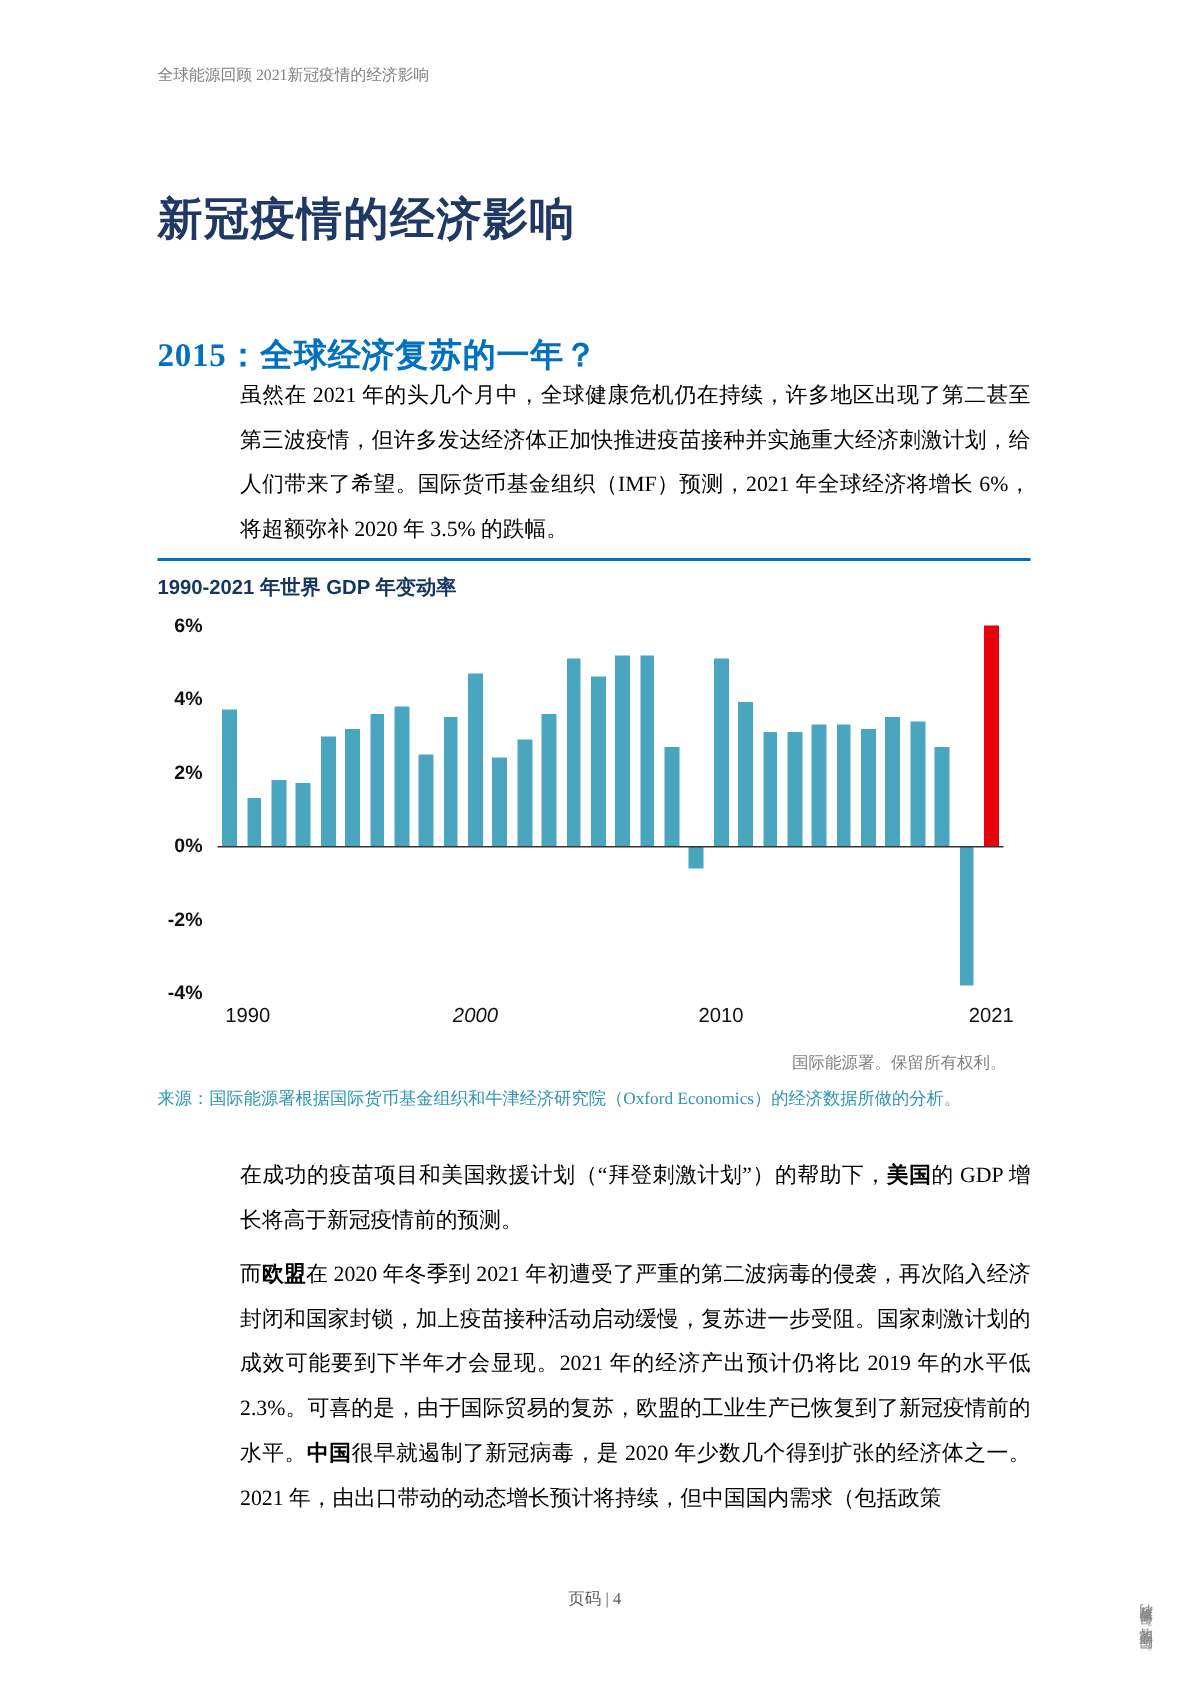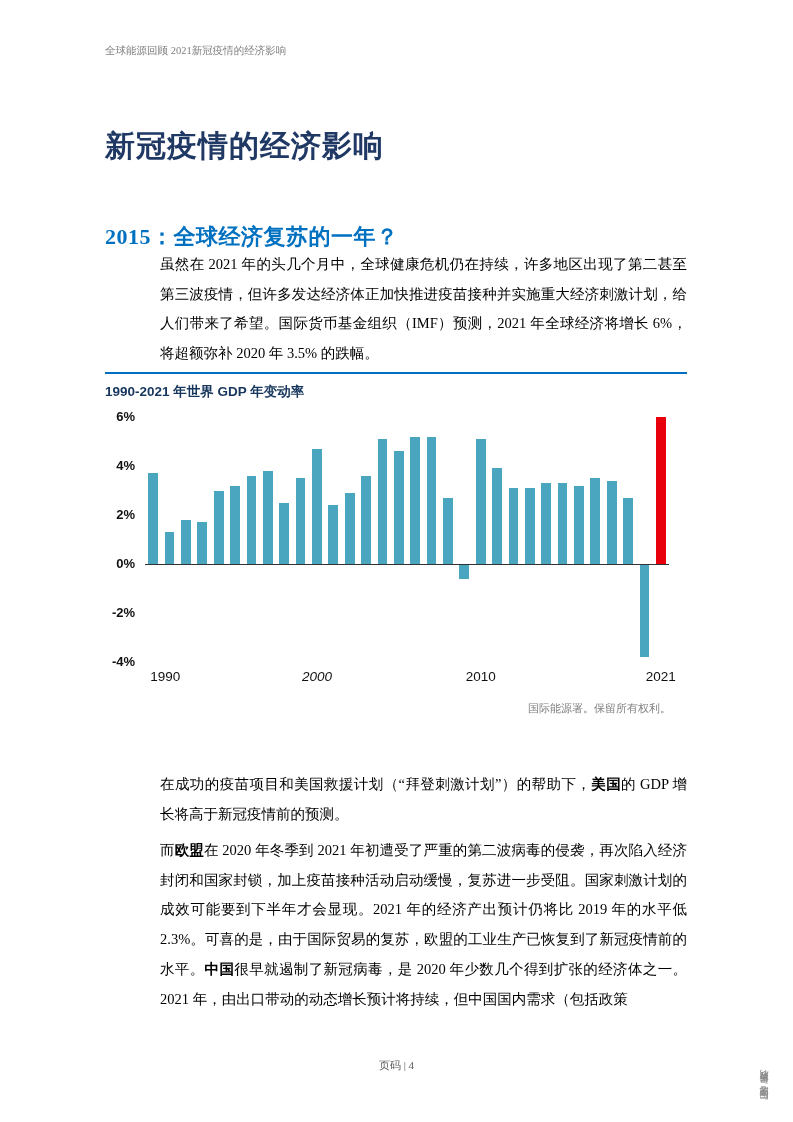--- a/index.html
+++ b/index.html
@@ -145,20 +145,21 @@
           <div class="bar" style="left: 94.375%; width: 1.875%; top: 60%; height: 38%; background: rgb(74, 166, 191);"></div>
           <div class="bar" style="left: 97.5%; width: 1.875%; top: 0%; height: 60%; background: rgb(232, 0, 13);"></div>
           <div class="xtick" style="left: 1.5625%; margin-left: 12px;">1990</div>
           <div class="xtick" style="left: 32.8125%; font-style: italic;">2000</div>
           <div class="xtick" style="left: 64.0625%; text-align: center;">2010</div>
           <div class="xtick" style="left: 98.4375%;">2021</div>
           <div class="zero-line" style="top: 60%;"></div>
         </div>
     </div>
     <div class="chart-note">国际能源署。保留所有权利。</div>
+    <div class="chart-source">来源：国际能源署根据国际货币基金组织和牛津经济研究院（Oxford Economics）的经济数据所做的分析。</div>
   </div>
 
   <p class="para para-us"><span>在成功的疫苗项目和美国救援计划（“拜登刺激计划”）的帮助下，</span><b>美国</b><span>的 GDP 增长将高于新冠疫情前的预测。</span></p>
 
   <p class="para para-eu"><span>而</span><b>欧盟</b><span>在 2020 年冬季到 2021 年初遭受了严重的第二波病毒的侵袭，再次陷入经济封闭和国家封锁，加上疫苗接种活动启动缓慢，复苏进一步受阻。国家刺激计划的成效可能要到下半年才会显现。2021 年的经济产出预计仍将比 2019 年的水平低 2.3%。可喜的是，由于国际贸易的复苏，欧盟的工业生产已恢复到了新冠疫情前的水平。</span><b>中国</b><span>很早就遏制了新冠病毒，是 2020 年少数几个得到扩张的经济体之一。2021 年，由出口带动的动态增长预计将持续，但中国国内需求（包括政策</span></p>
 
   <div class="footer">页码 | 4</div>
 
   <div class="side-note">国际能源署。保留所有权利。</div>
 

